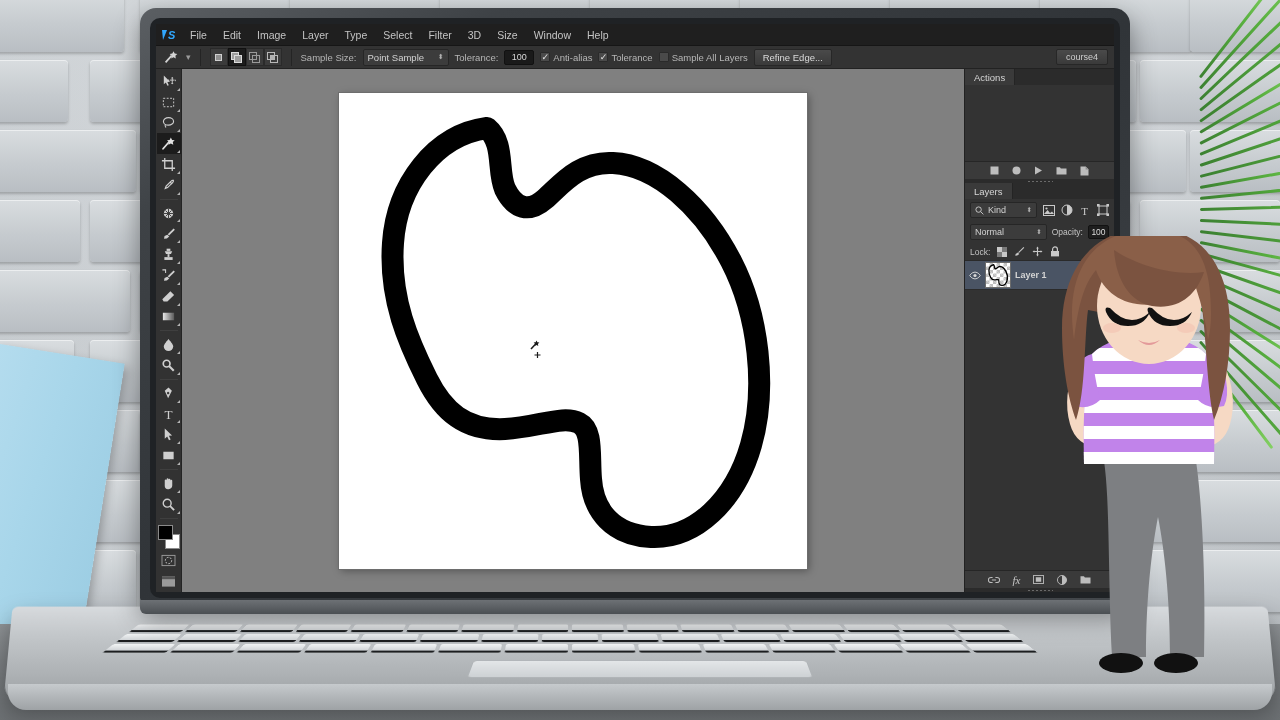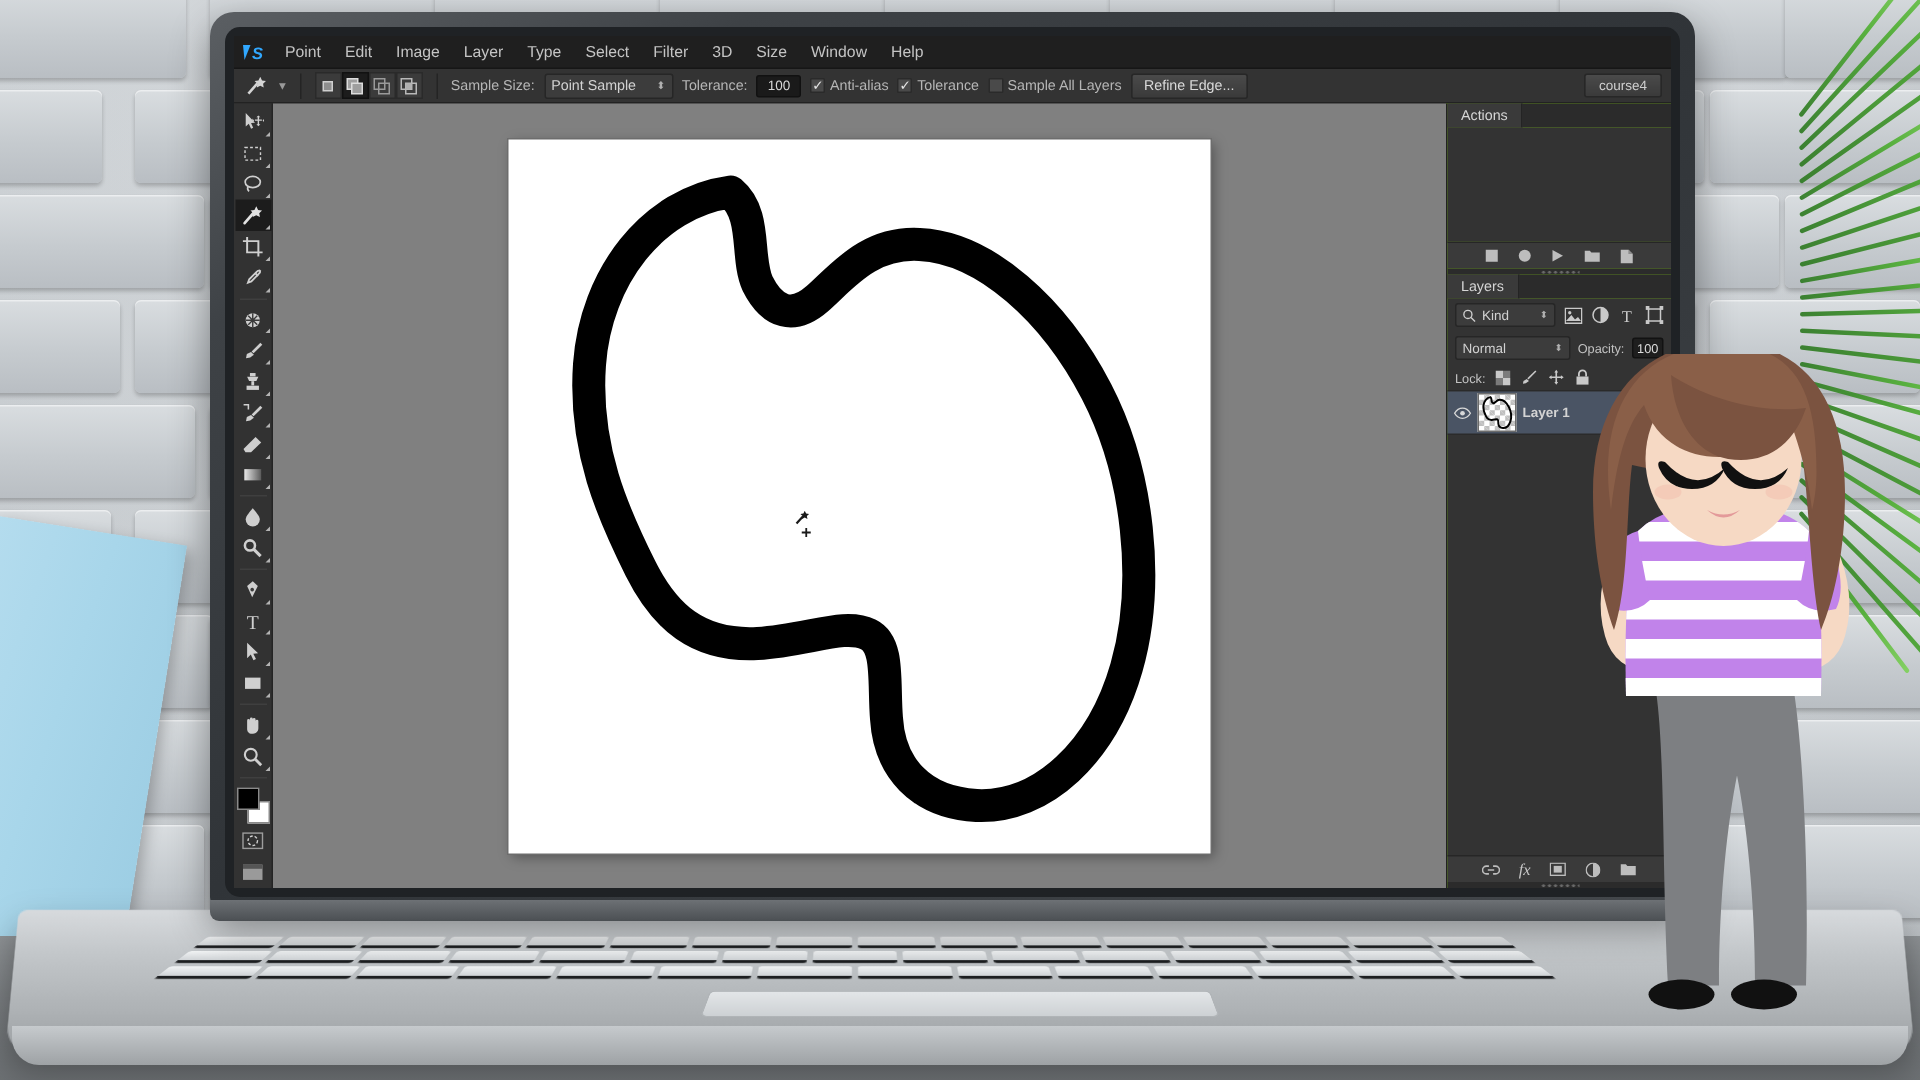--- a/index.html
+++ b/index.html
@@ -177,21 +177,21 @@
   .sw-bg{position:absolute;left:8px;top:9px;width:15px;height:15px;background:#fff;border:1px solid #8a8a8a;}
 
   
   .canvasarea{flex:1;background:#808080;position:relative;}
   .doc{
     position:absolute;left:inherit;background:#ffffff;
     box-shadow:0 0 0 1px #6d6d6d, 2px 2px 8px rgba(0,0,0,.35);
   }
 
   
-  .rightdock{width:150px;background:#84cc16;border-left:1px solid #222;display:flex;flex-direction:column;}
+  .rightdock{width:150px;background:#000000;border-left:1px solid #222;display:flex;flex-direction:column;}
   .paneltabs{height:16px;background:#2b2b2b;display:flex;align-items:flex-end;}
   .ptab{
     height:16px;padding:0 9px;background:#3a3a3a;color:#d6d6d6;font-size:9.5px;
     display:flex;align-items:center;border-right:1px solid #242424;
   }
   .panelbody{background:#333333;position:relative;}
   .panelfooter{
     height:18px;background:#3a3a3a;border-top:1px solid #262626;
     display:flex;align-items:center;justify-content:center;gap:13px;color:#cfcfcf;
   }
@@ -416,21 +416,21 @@
   <div class="screen">
     <div class="ps">
 
       <div class="menubar">
         <div class="pslogo">
           <svg width="18" height="16" viewBox="0 0 18 16">
             <path d="M2 3 L7 3 L3 13 Z" fill="#31a8ff"></path>
             <text x="8" y="12" font-size="11" font-family="Liberation Sans" font-style="italic" font-weight="bold" fill="#31a8ff">S</text>
           </svg>
         </div>
-        <div class="menuitem">Point</div>
+        <div class="menuitem">File</div>
         <div class="menuitem">Edit</div>
         <div class="menuitem">Image</div>
         <div class="menuitem">Layer</div>
         <div class="menuitem">Type</div>
         <div class="menuitem">Select</div>
         <div class="menuitem">Filter</div>
         <div class="menuitem">3D</div>
         <div class="menuitem">Size</div>
         <div class="menuitem">Window</div>
         <div class="menuitem">Help</div>

